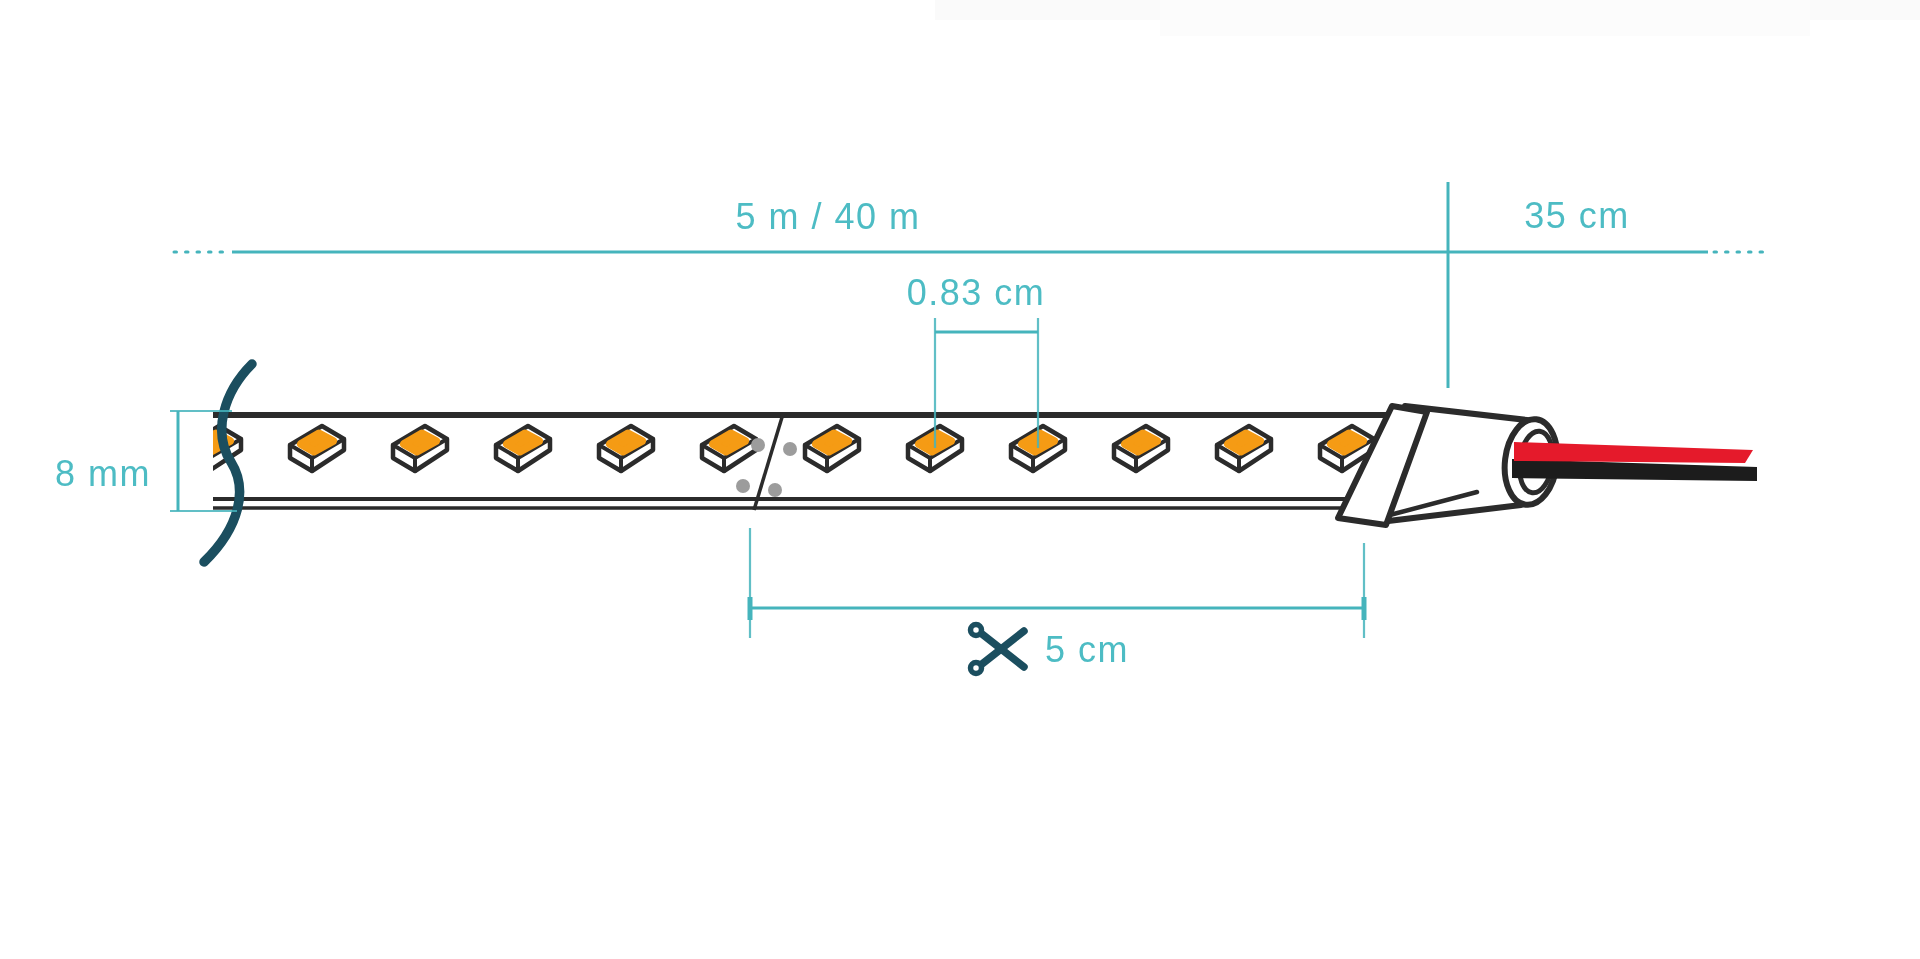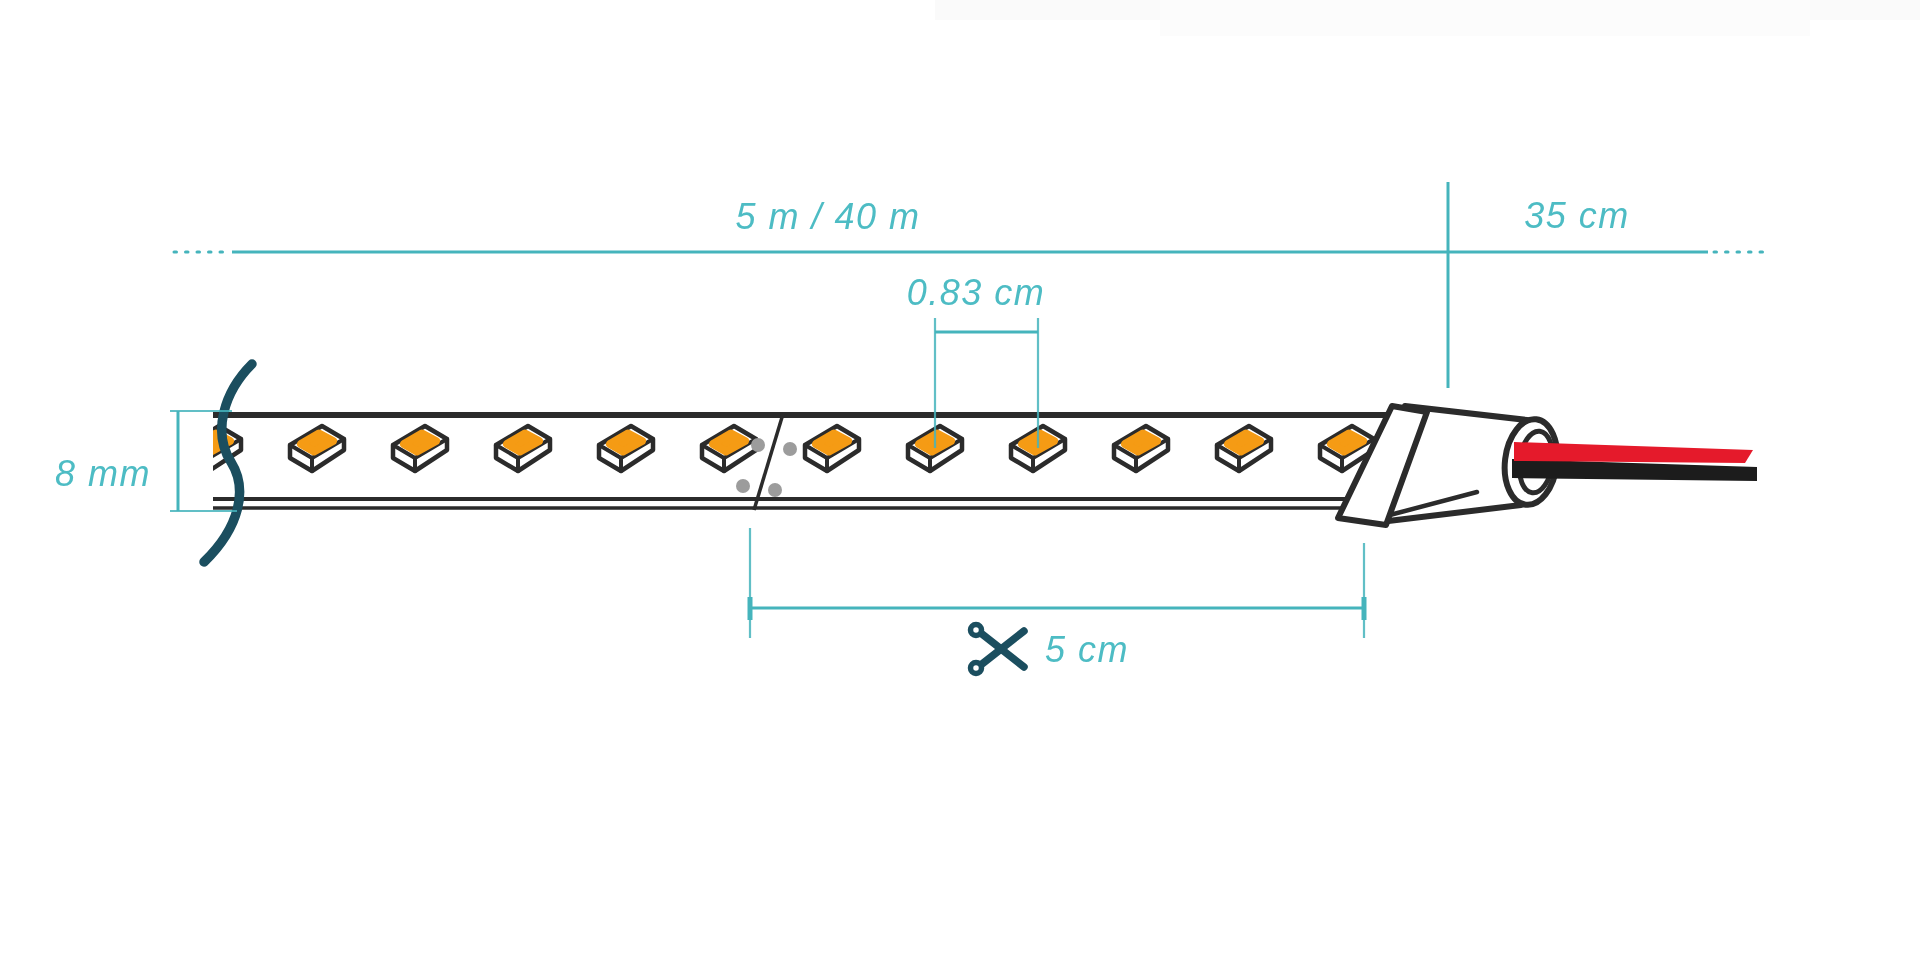--- a/index.html
+++ b/index.html
@@ -1,17 +1,17 @@
 <!DOCTYPE html>
 <html style="--teal-line: #45b4bc; --teal-text: #4dbcc4; --teal-dark: #1b4e5f; --ink: #2b2b2b; --orange: #f59b14; --wire-red: #e51a2b; --wire-black: #1c1c1c; --pad-gray: #9c9c9c;"><head>
 <meta charset="utf-8">
 <style>
   html,body{margin:0;padding:0;background:#fff;}
   #canvas{position:relative;width:1920px;height:959px;background:#fff;overflow:hidden;
-          font-family:"Liberation Sans",sans-serif;font-style:italic;}
+          font-family:"Liberation Sans",sans-serif;}
   svg{position:absolute;left:0;top:0;}
 
   
   .t-line{stroke:var(--teal-line);stroke-width:3;fill:none;}
   .t-dots{stroke:var(--teal-line);stroke-width:3;fill:none;stroke-dasharray:2.5 9;stroke-linecap:round;}
   .t-thin{stroke:var(--teal-line);stroke-width:2.2;fill:none;opacity:.85;}
   .t-cap{stroke:var(--teal-line);stroke-width:5;fill:none;}
   text.dim{fill:var(--teal-text);font-family:"Liberation Sans",sans-serif;
            font-size:36px;letter-spacing:1.5px;}
 

